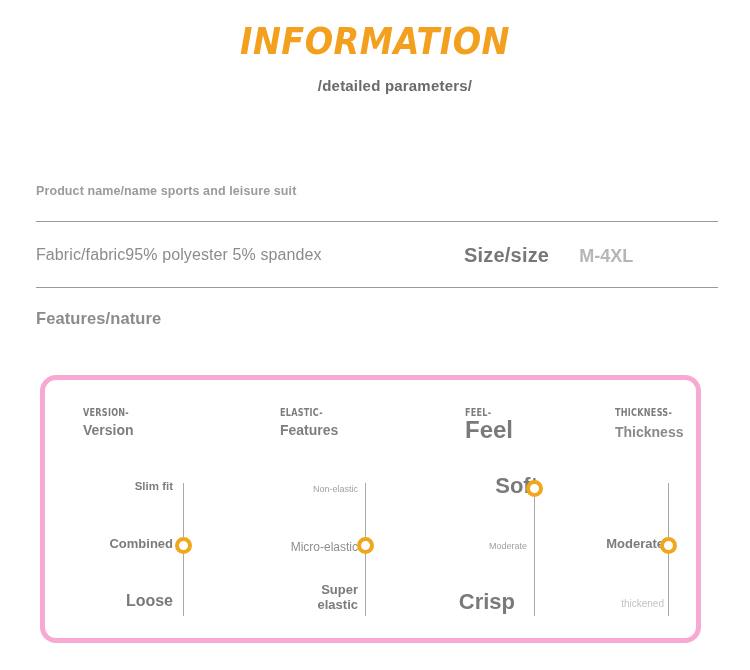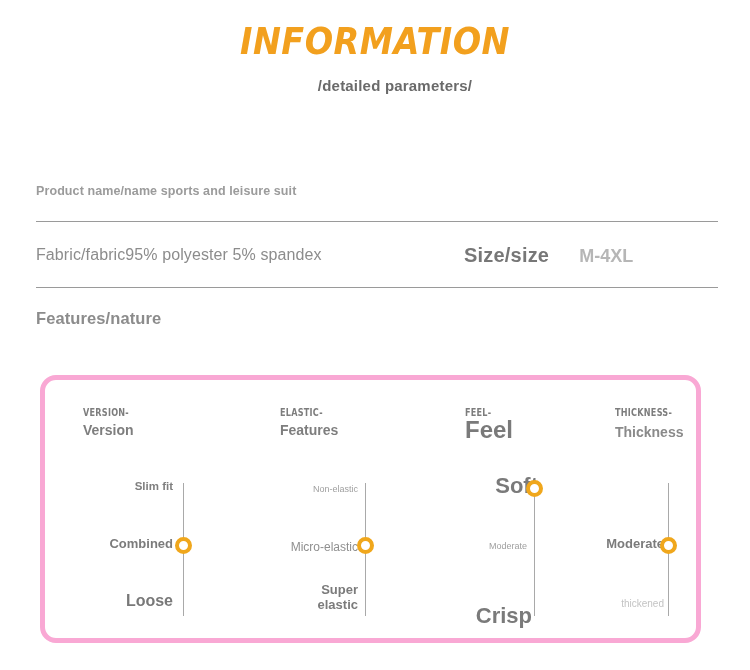--- a/index.html
+++ b/index.html
@@ -266,21 +266,21 @@
   </div>
 
   <div class="attr-col c2">
     <span class="cap-en" style="left:40px;">FEEL-</span>
     <span class="cap-sub s-big" style="left:40px;">Feel</span>
 
     <div class="track" style="left:109px; top:114px; height:122px;"></div>
 
     <span class="tick-label t-xl" style="right:57px; top:94px; width:110px;">Soft</span>
     <span class="tick-label t-xs" style="right:68px; top:161px; width:110px;">Moderate</span>
-    <span class="tick-label t-xl" style="right:63px; top:210px; width:110px;margin-top:14px;">Crisp</span>
+    <span class="tick-label t-xl" style="right:80px; top:210px; width:110px;">Crisp</span>
 
     <div class="marker" style="left:101px; top:100px;"></div>
   </div>
 
   <div class="attr-col c3">
     <span class="cap-en" style="left:17px;">THICKNESS-</span>
     <span class="cap-sub s-small" style="left:17px;">Thickness</span>
 
     <div class="track" style="left:70px; top:103px; height:133px;"></div>
 

